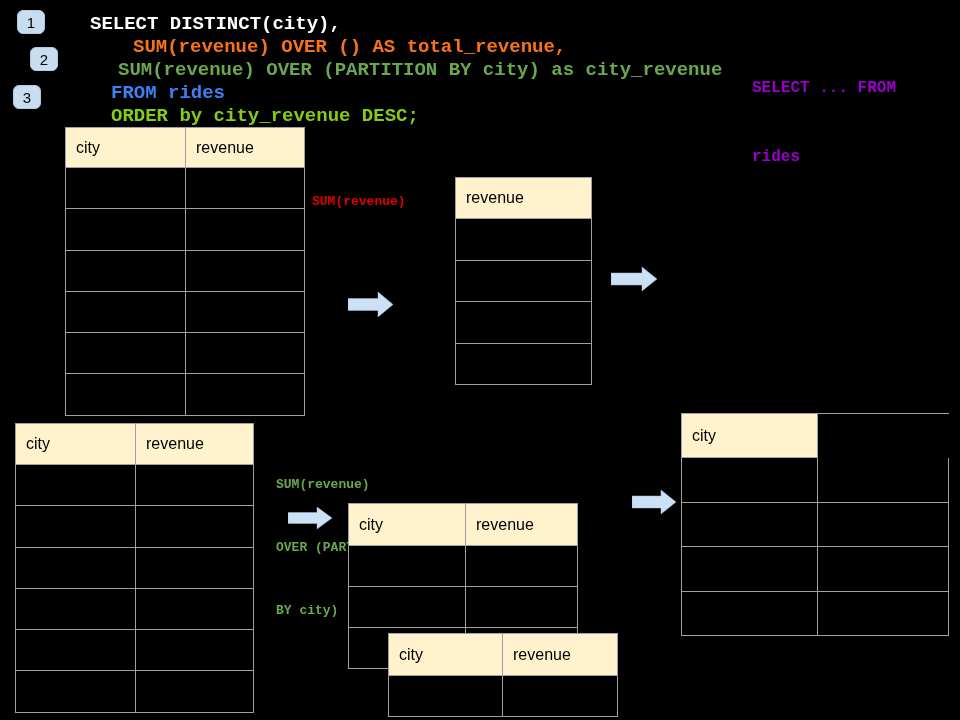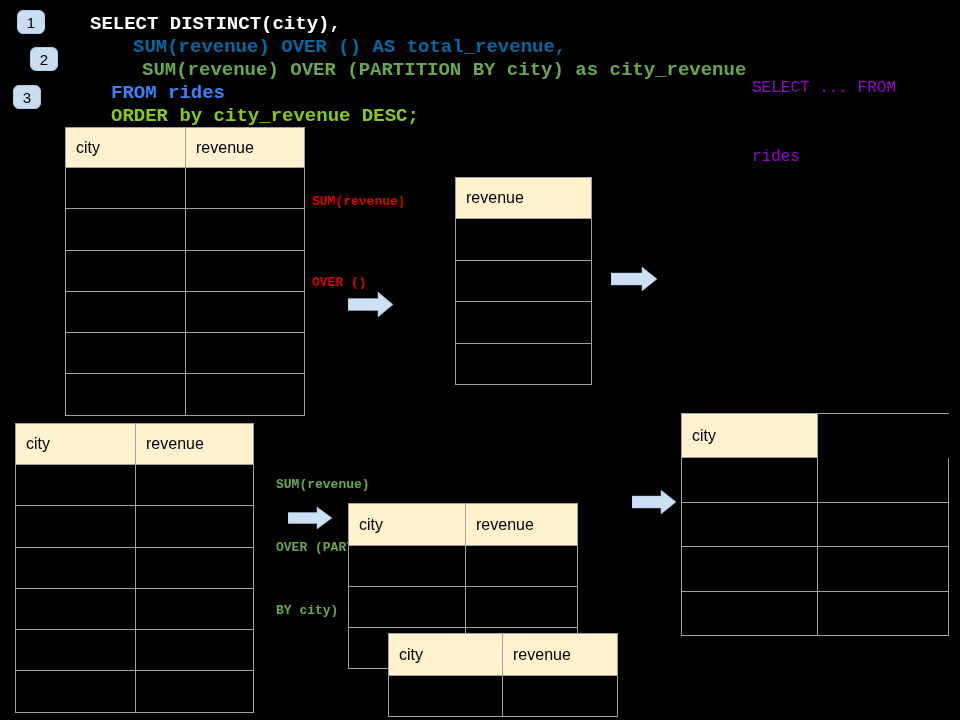--- a/index.html
+++ b/index.html
@@ -13,21 +13,21 @@
     position:absolute;
     font-family:"Liberation Mono", monospace;
     font-weight:bold;
     font-size:19px;
     line-height:23px;
     white-space:pre;
   }
   .code-small{
     position:absolute;
     font-family:"Liberation Mono", monospace;
-    font-weight:normal;
+    font-weight:bold;
     font-size:16px;
     line-height:23px;
     white-space:pre;
   }
   .label-lines{position:absolute;font-family:"Liberation Mono", monospace;font-weight:bold;font-size:13px;white-space:pre;}
   .lh27{line-height:27px;}
   .lh21{line-height:21px;}
   
   .badge{
     position:absolute;width:28px;height:24px;border-radius:6px;
@@ -60,33 +60,32 @@
   .arrow polygon{fill:var(--arrow-fill,#CDE1F5);stroke:var(--arrow-edge,#9DBBDC);stroke-width:0.5;}
 </style>
 </head>
 <body style="background: rgb(0, 0, 0);">
 
 <div class="badge" style="left:17px;top:10px;">1</div>
 <div class="badge" style="left:30px;top:47px;">2</div>
 <div class="badge" style="left:13px;top:85px;">3</div>
 
 <div class="code" style="left: 90px; top: 13px; color: #ffffff;">SELECT DISTINCT(city),</div>
-<div class="code" style="left: 133px; top: 36px; color: #0369a1;">SUM(revenue) OVER () AS total_revenue,</div>
-<div class="code" style="left: 142px; top: 59px; color: rgb(106, 168, 79);">SUM(revenue) OVER (PARTITION BY city) as city_revenue</div>
+<div class="code" style="left: 133px; top: 36px; color: #f97316;">SUM(revenue) OVER () AS total_revenue,</div>
+<div class="code" style="left: 118px; top: 59px; color: rgb(106, 168, 79);">SUM(revenue) OVER (PARTITION BY city) as city_revenue</div>
 <div class="code" style="left: 111px; top: 82px; color: #3b82f6;">FROM rides</div>
 <div class="code" style="left: 111px; top: 105px; color: #84cc16;">ORDER by city_revenue DESC;</div>
 
 <div class="code-small" style="left: 752px; top: 31px; color: rgb(153, 0, 204);">
   <div>SELECT ... FROM</div>
   <div>rides</div>
 </div>
 
 <div class="label-lines lh27" style="left: 312px; top: 134px; color: rgb(224, 0, 0);">
   <div>SUM(revenue)</div>
-  <div>OVER ()</div>
 </div>
 
 <div class="label-lines lh21" style="left: 276px; top: 432px; color: rgb(106, 168, 79);">
   <div>SUM(revenue)</div>
   <div>OVER (PARTITION</div>
   <div>BY city)</div>
 </div>
 
 <div class="tbl" style="left:65px;top:127px;--cols:120px 119px;--hh:40px;--rh:41.3px;">
     <div class="thead">

